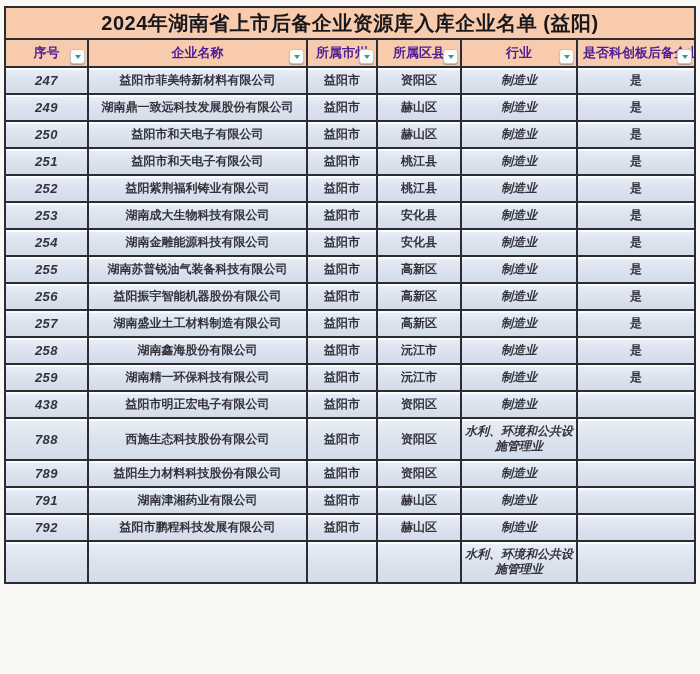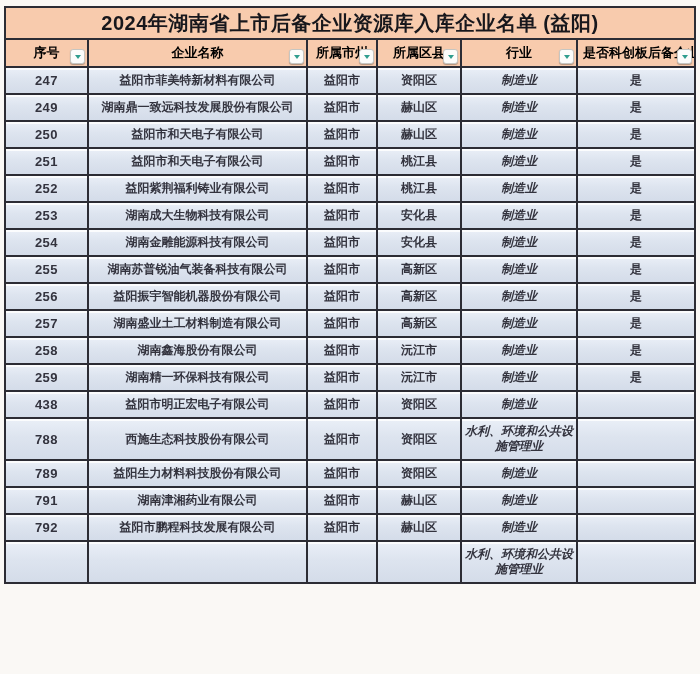--- a/index.html
+++ b/index.html
@@ -22,21 +22,21 @@
   .title-cell{
     background:#f8cbad;
     height:28px;
     font-size:20px;font-weight:bold;color:#17171c;
     text-align:center;letter-spacing:.5px;
     white-space:nowrap;
   }
   .hcell{
     background:#f8cbad;
     height:24px;position:relative;
-    font-size:13px;font-weight:bold;color:#000000;
+    font-size:13px;font-weight:bold;color:#4c1d95;
     text-align:center;white-space:nowrap;
   }
   .hcell.hstar{text-align:left;padding-left:5px;}
   .filter{
     position:absolute;right:2px;bottom:2px;
     width:13px;height:13px;border-radius:3px;
     background:#fcfcfb;border:1px solid #c6c6c2;
     box-shadow:0 1px 1px rgba(0,0,0,.28);
     display:flex;align-items:center;justify-content:center;
   }
@@ -48,21 +48,21 @@
   }
   td{
     background:linear-gradient(180deg,#eaeff7 0%,#dde4ef 45%,#d4dce9 100%);
     box-shadow:inset 0 2px 0 rgba(255,255,255,.8);
     height:25px;
     text-align:center;vertical-align:middle;
     font-size:12px;font-weight:bold;color:#33333e;
     padding:0 3px;line-height:15px;
     white-space:nowrap;
   }
-  td.c0{font-size:13px;letter-spacing:.5px;}
+  td.c0{font-size:13px;letter-spacing:.5px;font-style:italic;}
   td.c4{white-space:normal;font-style:italic;}
   tr.tall td{height:40px;}
 </style>
 </head>
 <body>
 
 <div class="viewport">
   <table class="sheet">
     <colgroup>
       <col style="width:83px">

